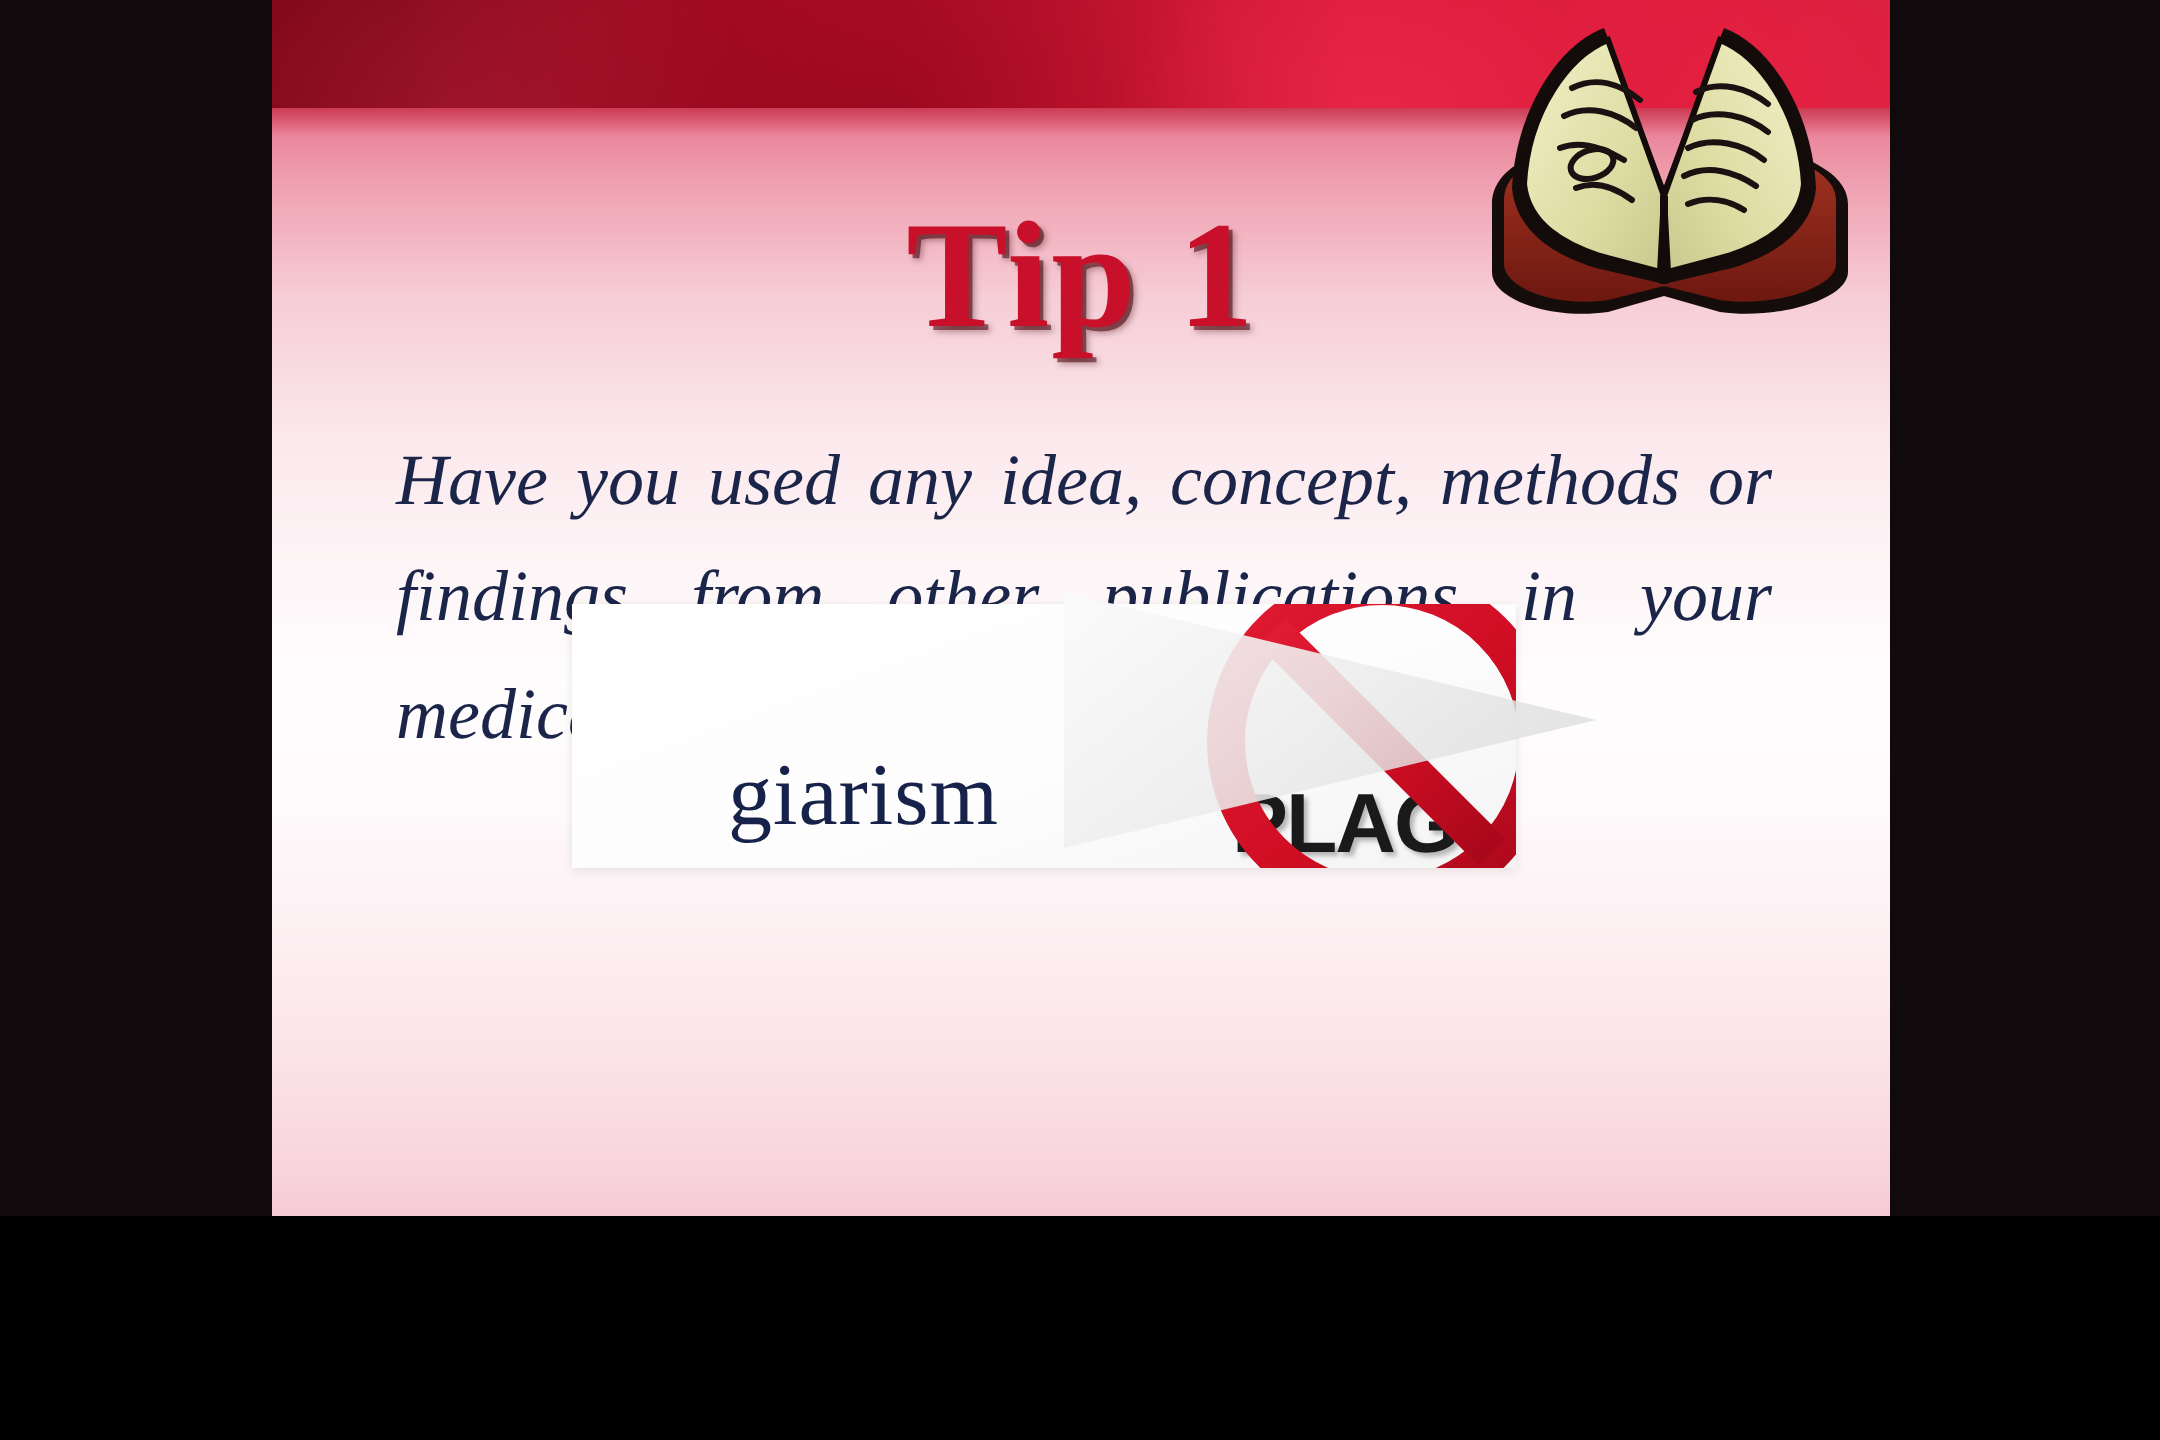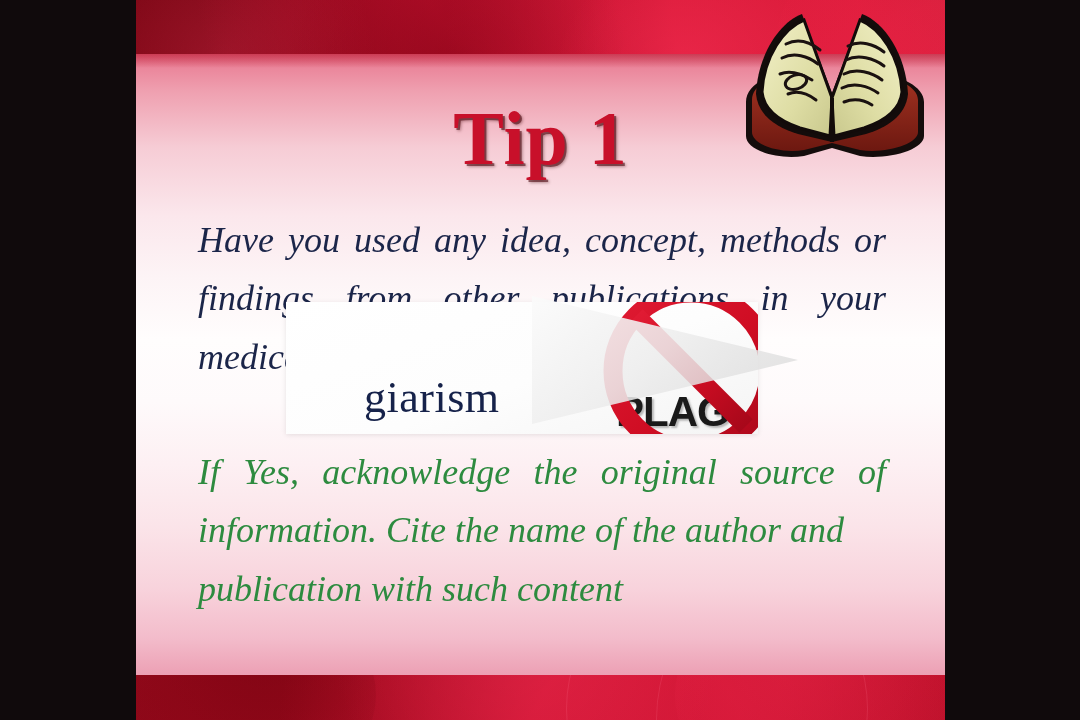--- a/index.html
+++ b/index.html
@@ -10,21 +10,21 @@
   body {
     width: 1080px;
     height: 720px;
     overflow: hidden;
     font-family: "Liberation Serif", serif;
   }
 
   #stage {
     position: relative;
     width: 1080px;
-    height: 720px;
+    height: 608px;
     background: #a3a3a3;
     overflow: hidden;
   }
 
   
   .letterbox {
     position: absolute;
     top: 0;
     bottom: 0;
     background: #100a0c;
@@ -281,24 +281,20 @@
                 <stop offset="55%" stop-color="#cf0d23"></stop>
                 <stop offset="100%" stop-color="#a7081a"></stop>
               </linearGradient>
             </defs>
             <circle cx="105" cy="105" r="78" fill="none" stroke="url(#redg)" stroke-width="19"></circle>
             <line x1="50" y1="50" x2="160" y2="160" stroke="url(#redg)" stroke-width="19" stroke-linecap="butt"></line>
           </svg>
         </div>
       </div>
 
-      <div class="para" id="para-answer">
-        <span>If Yes, acknowledge the original source of information. Cite the name of the author and</span>
-        <div class="lastline">publication with such content</div>
-      </div>
 
     </div>
 
     <div id="book-icon">
       <svg viewBox="0 0 218 172" xmlns="http://www.w3.org/2000/svg">
         <defs>
           <linearGradient id="pageL" x1="0" y1="0" x2="1" y2="1">
             <stop offset="0%" stop-color="#f2f0c8"></stop>
             <stop offset="60%" stop-color="#dedda4"></stop>
             <stop offset="100%" stop-color="#c9c88d"></stop>

